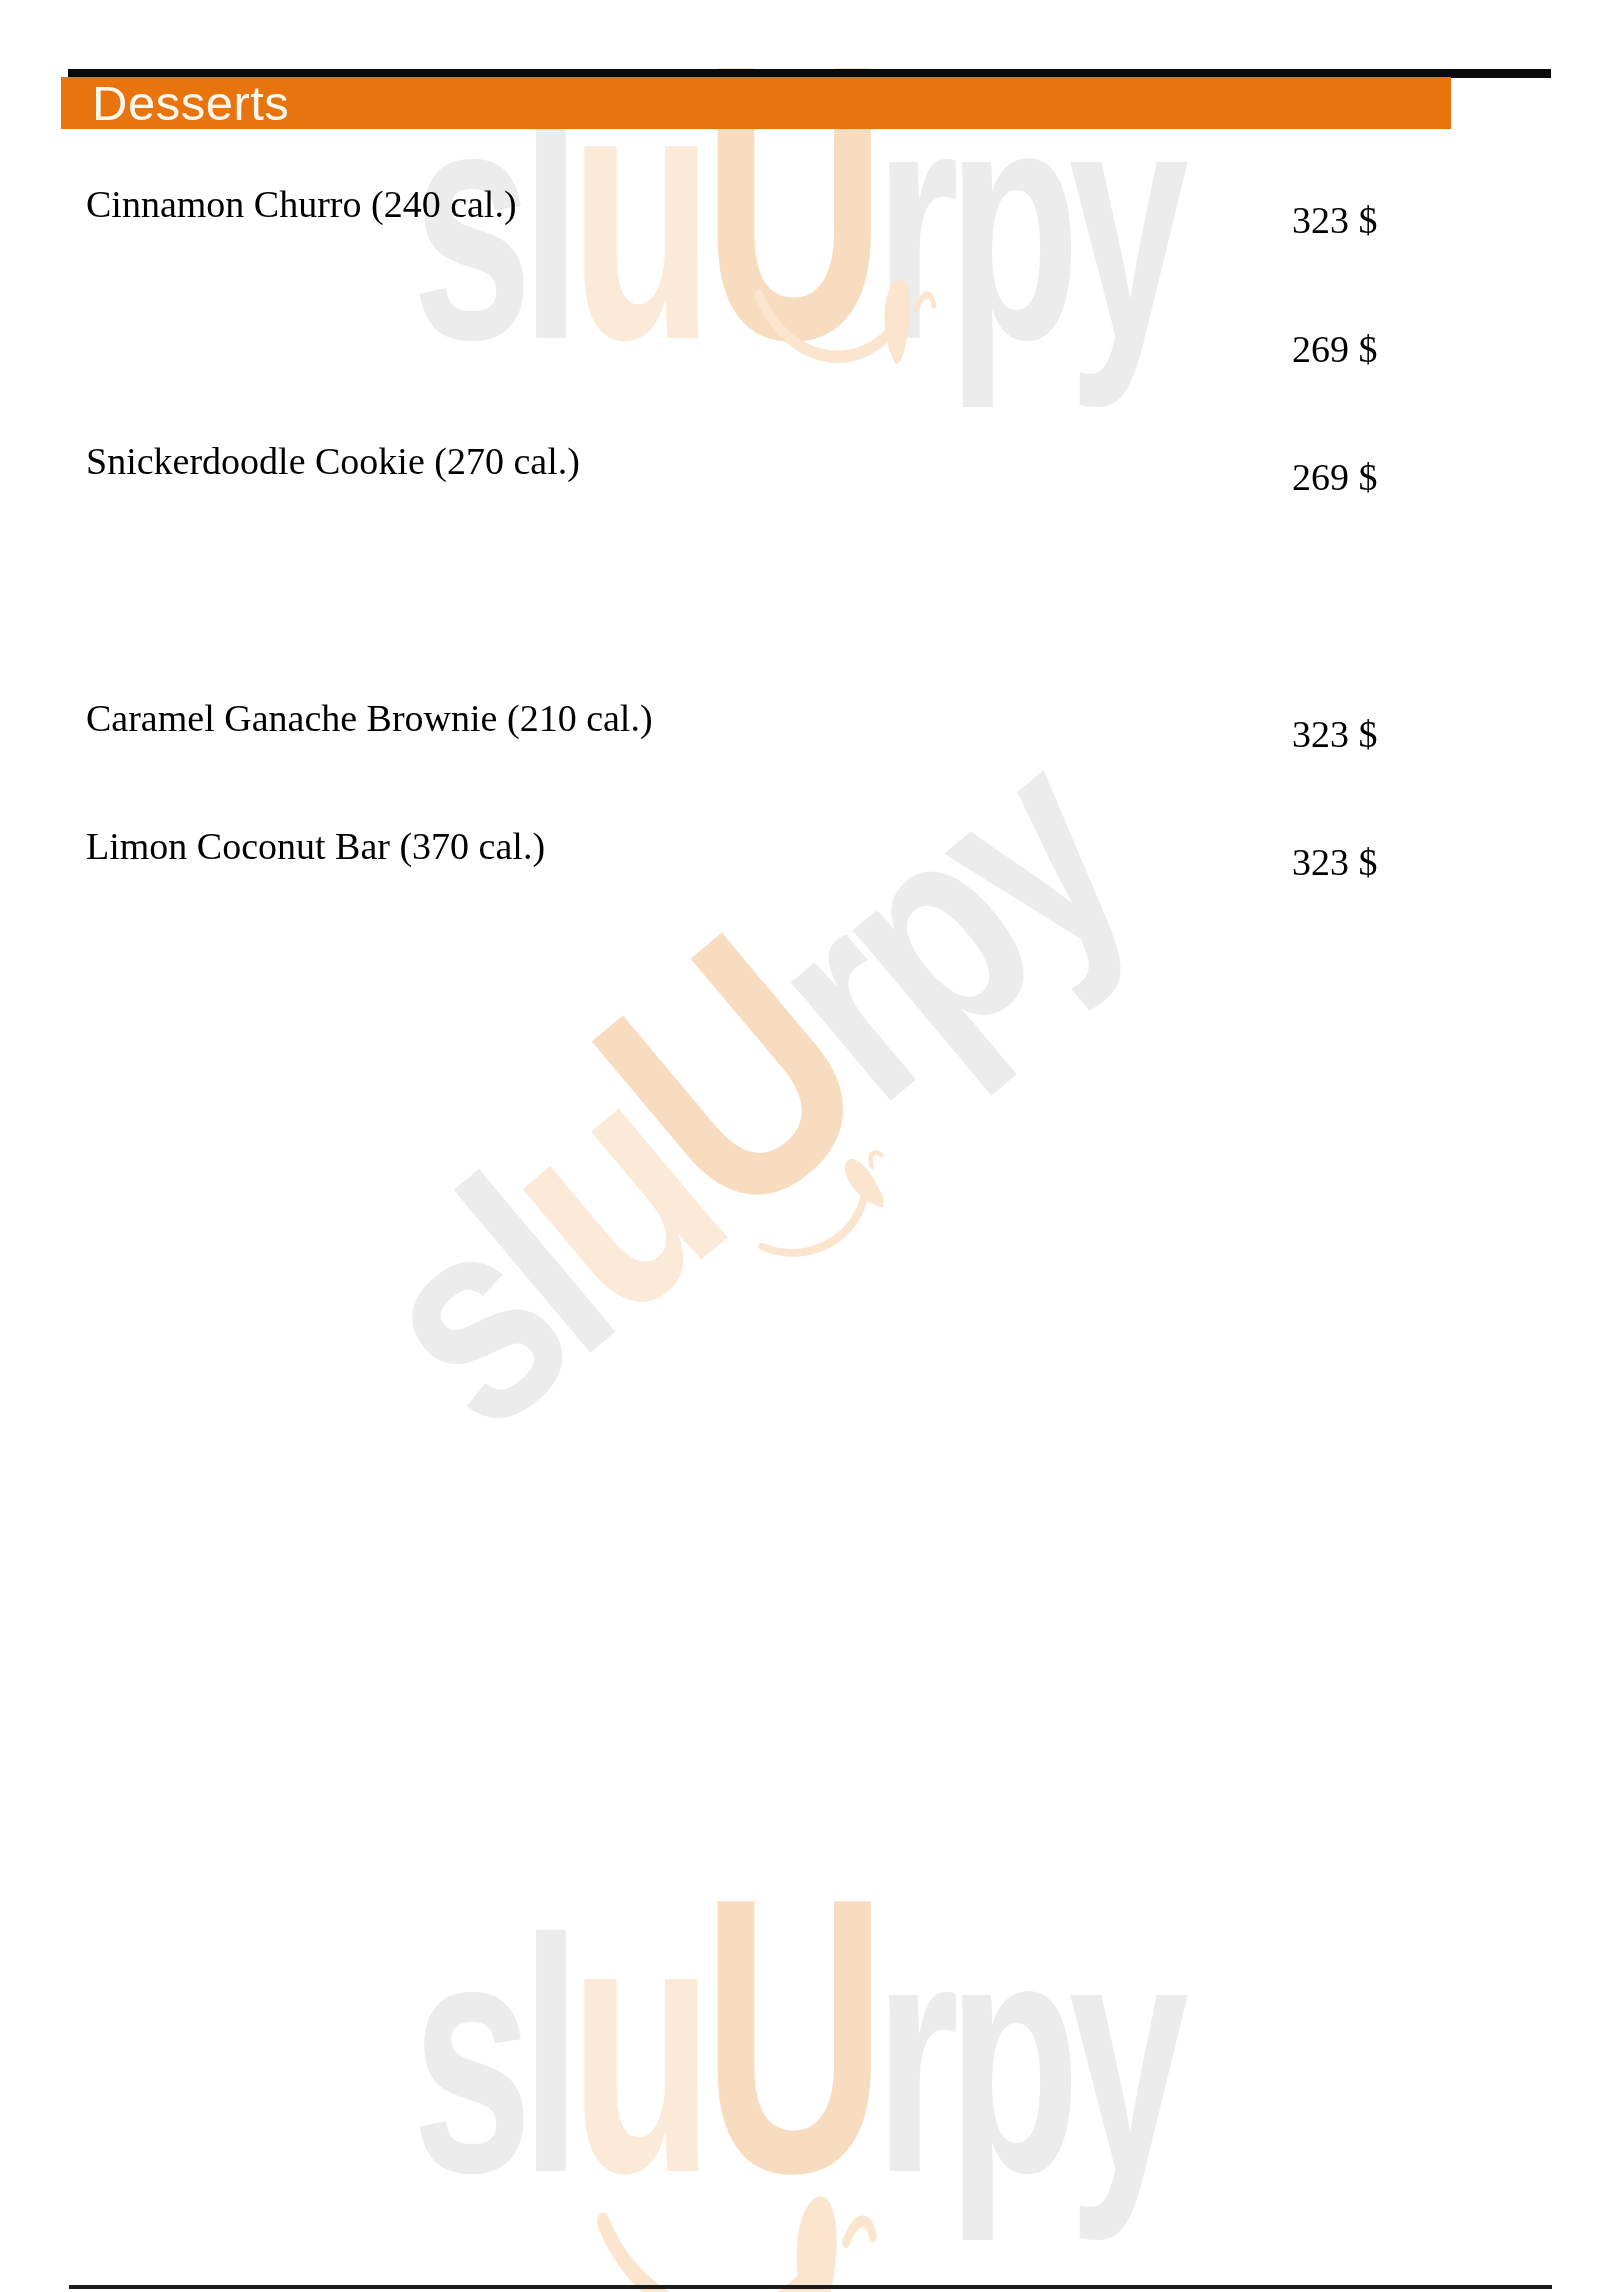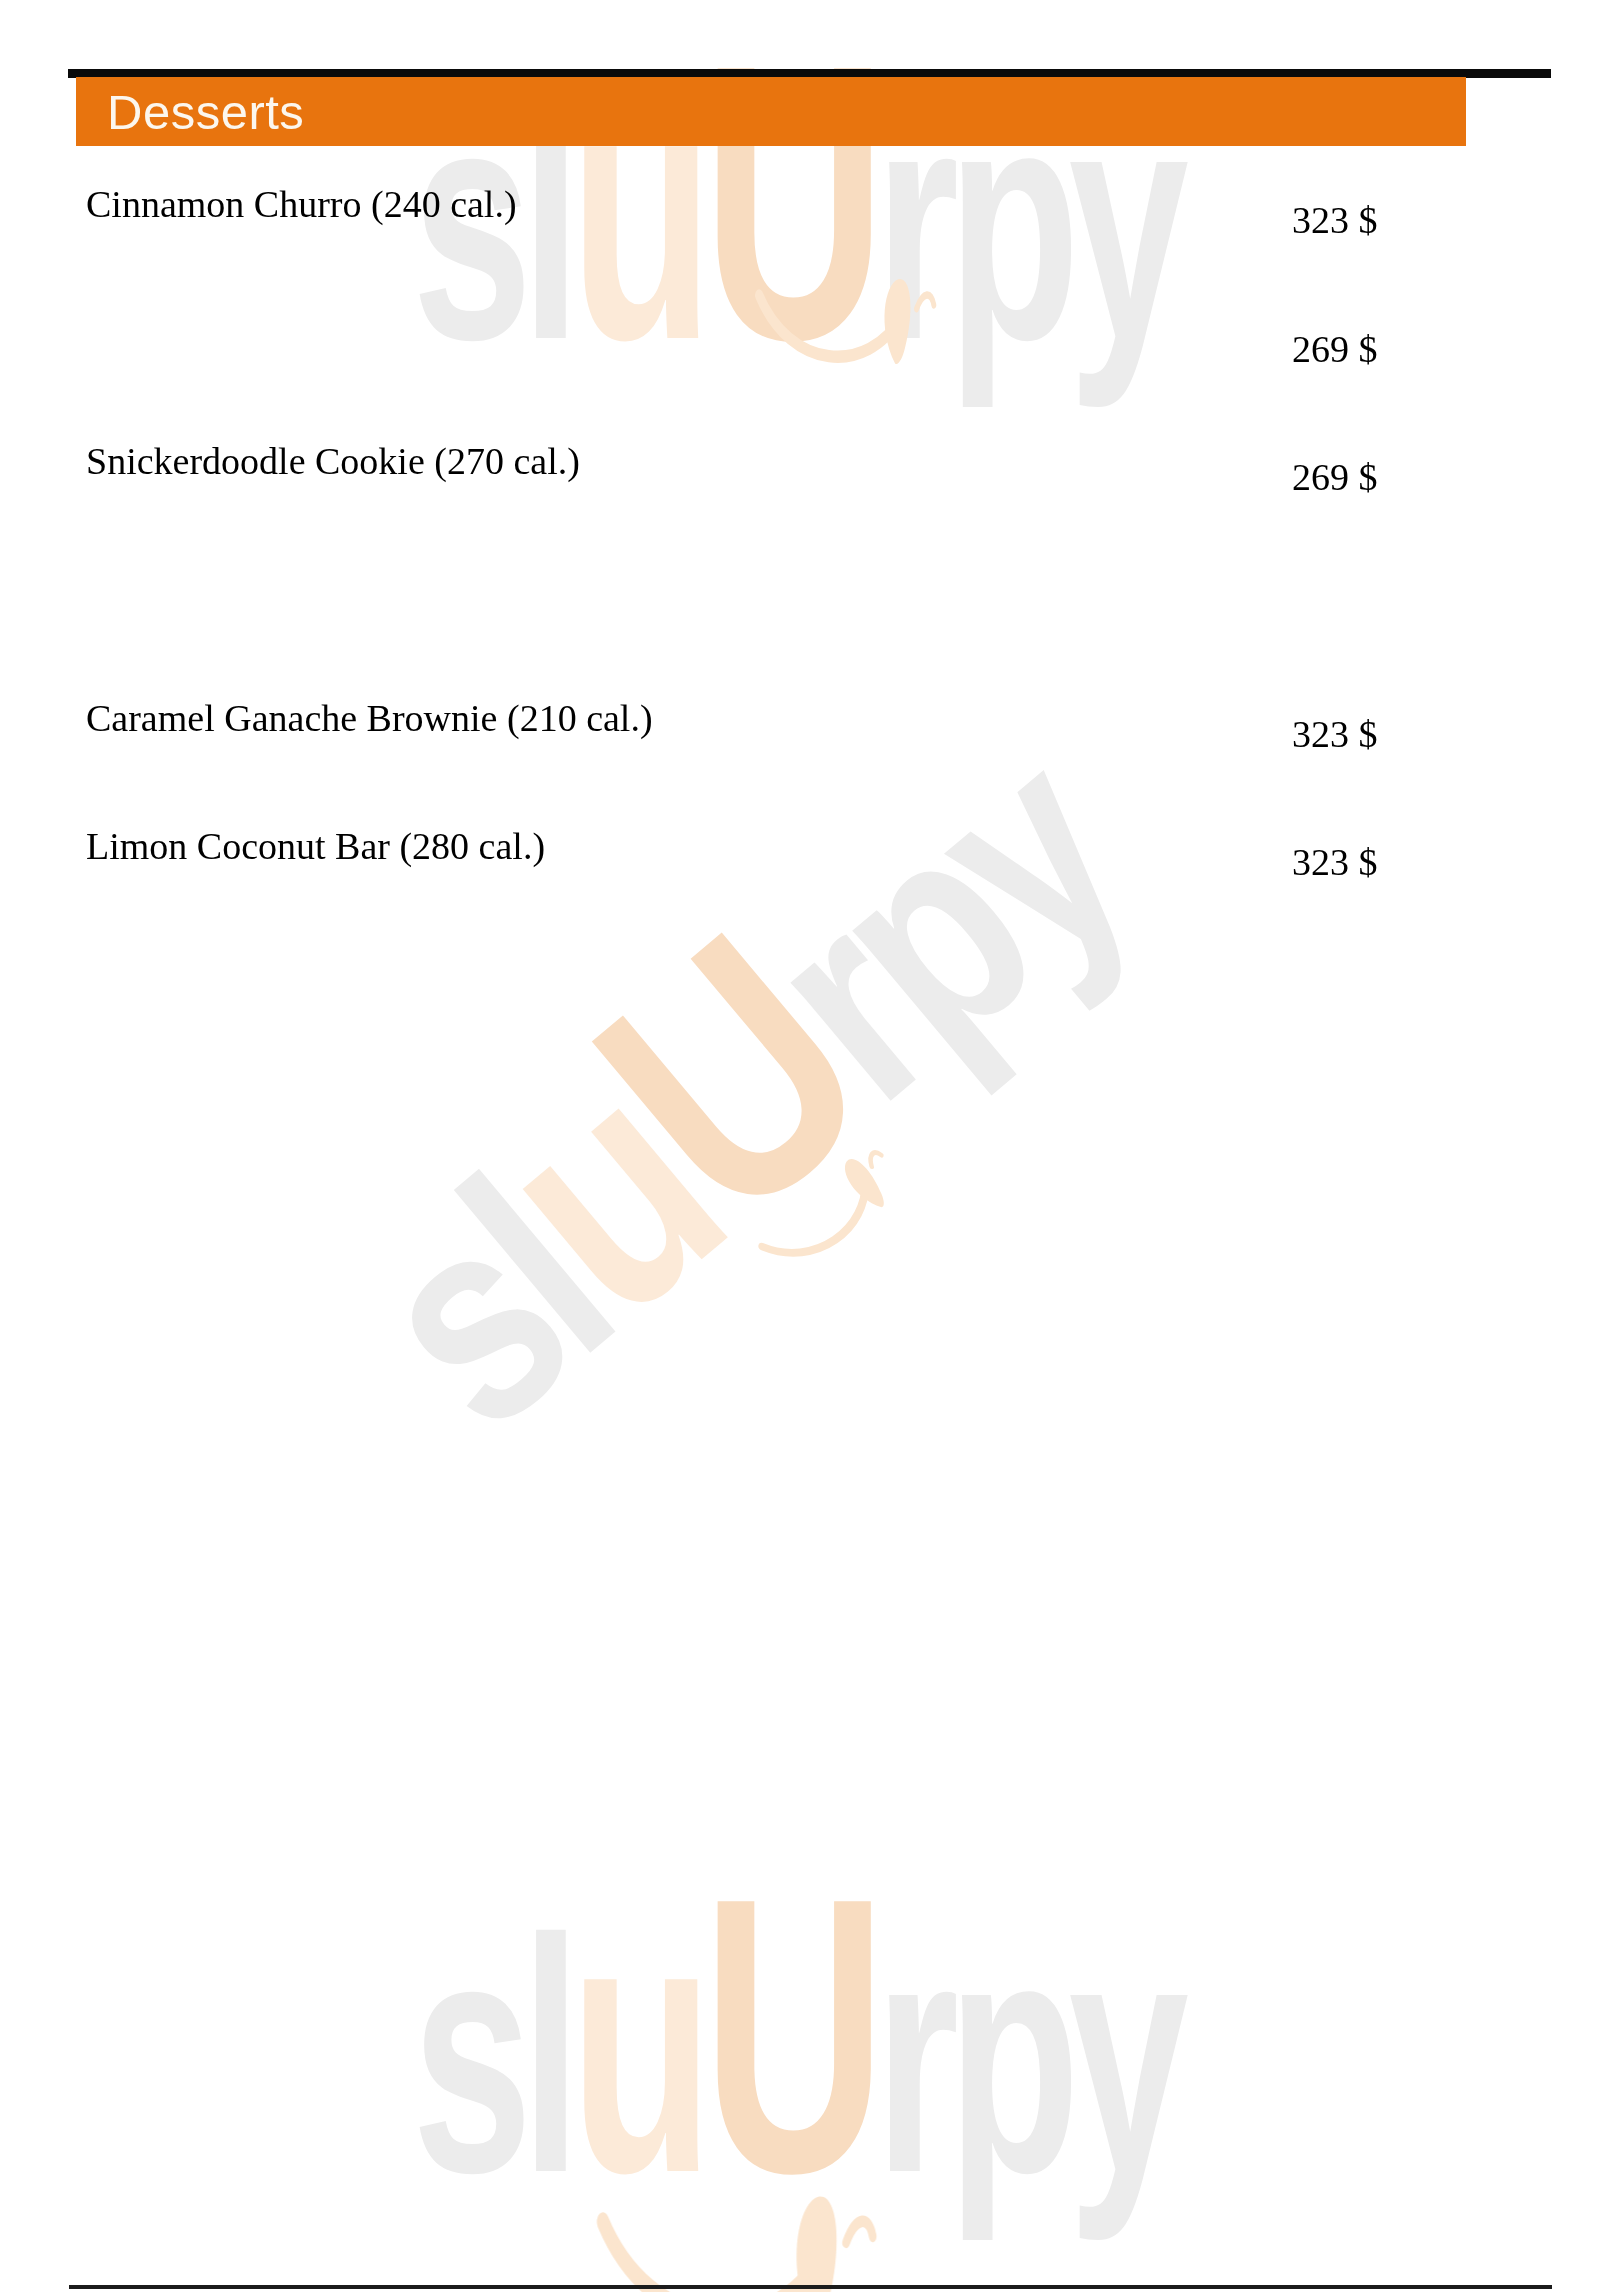--- a/index.html
+++ b/index.html
@@ -14,21 +14,21 @@
     position:absolute; left:68px; top:69px; width:1483px; height:8.8px;
     background:#0a0a0a; z-index:3;
   }
   .bottom-rule {
     position:absolute; left:69px; top:2285px; width:1483px; height:3.9px;
     background:#1c1c1c; z-index:3;
   }
 
   
   .header-bar {
-    position:absolute; left:76px; top:77px; width:1390px; height:69px;
+    position:absolute; left:61px; top:77px; width:1390px; height:52px;
     background:#e8740e; z-index:3;
     display:flex; align-items:center;
   }
   .header-title {
     font-family:"Liberation Sans", sans-serif;
     font-size:49px; color:#fcf7ee; padding-left:31px; letter-spacing:0.5px;
   }
 
   
   .menu-row { position:absolute; left:86px; width:1470px; height:47px; z-index:2; }
@@ -111,20 +111,20 @@
   </div>
   <div class="menu-row" style="top:439px;">
     <span class="item-name">Snickerdoodle Cookie (270 cal.)</span>
     <span class="item-price">269 $</span>
   </div>
   <div class="menu-row" style="top:696px;">
     <span class="item-name">Caramel Ganache Brownie (210 cal.)</span>
     <span class="item-price">323 $</span>
   </div>
   <div class="menu-row" style="top:824px;">
-    <span class="item-name">Limon Coconut Bar (280 cal.)</span>
+    <span class="item-name">Limon Coconut Bar (370 cal.)</span>
     <span class="item-price">323 $</span>
   </div>
 
   <div class="bottom-rule"></div>
 
 </div>
 
 
 </body></html>

